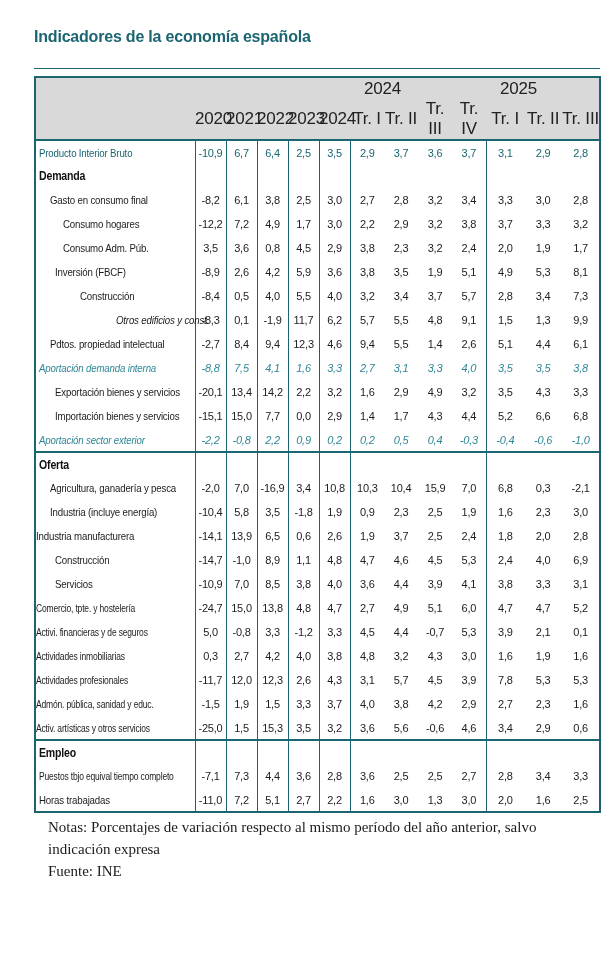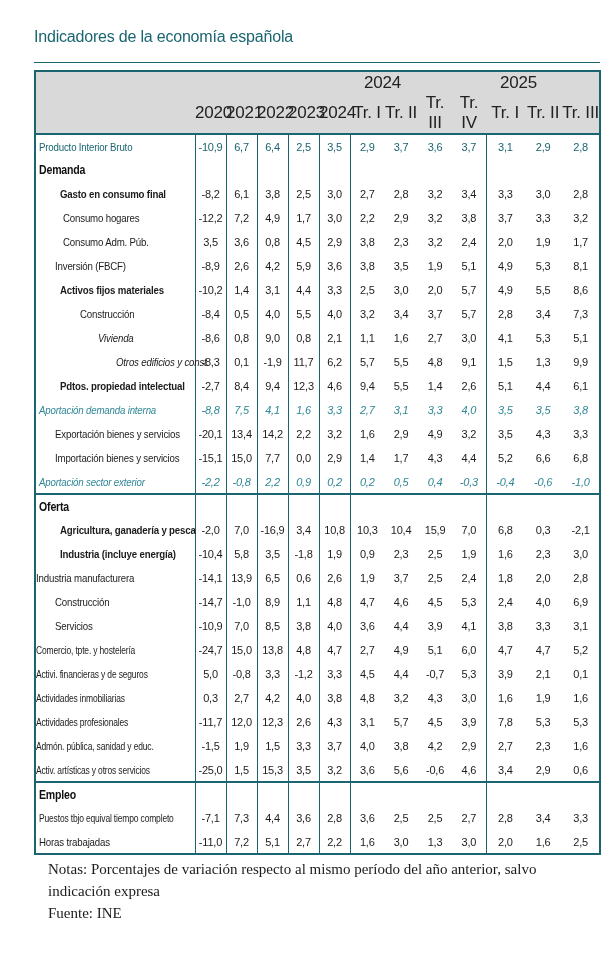--- a/index.html
+++ b/index.html
@@ -13,22 +13,22 @@
   .page{
     position:relative;
     width:614px;height:978px;
     background:#ffffff;
     font-family:"Liberation Sans",sans-serif;
     overflow:hidden;
   }
   .content{position:absolute;left:34px;top:28px;width:566px;}
   .title{
     color:var(--teal);
-    font-size:16px;font-weight:400;letter-spacing:-0.2px;
-    padding-bottom:16px;
+    font-size:16px;font-weight:700;letter-spacing:-0.2px;
+    padding-bottom:22px;
     border-bottom:1.5px solid var(--teal);
     margin-bottom:7px;
   }
   table.ind{
     border-collapse:collapse;table-layout:fixed;width:565px;
     border:2px solid var(--teal);
   }
   col.c-label{width:160px;}
   col.c-year{width:31px;}
   col.c-q4{width:34px;}
@@ -56,21 +56,21 @@
     transform:scaleX(0.88);transform-origin:0 50%;
   }
   tr.pib td{color:var(--teal);font-weight:400;}
   tr.tealitalic td{color:var(--teal-light);font-style:italic;}
   tr.italic .lab{font-style:italic;}
   tr.section td.label .lab{font-weight:700;font-size:12px;color:#111;}
   tr.small .lab{font-size:10px;transform:scaleX(0.85);}
   
   .ind0{padding-left:3px;}
   .ind1{padding-left:19px;margin-left:20px;}
-  .ind2{padding-left:24px;font-weight:bold;}
+  .ind2{padding-left:14px;}
   .ind3{}
   .ind4{padding-left:27px;}
   .ind5{padding-left:44px;}
   .ind6{padding-left:62px;}
   .ind7{padding-left:80px;}
   .footnotes{
     margin-top:4px;padding-left:14px;
     font-family:"Liberation Serif",serif;
     font-size:15px;color:#1b1b1b;line-height:1.45;
   }
@@ -205,63 +205,33 @@
             <td class="cb">3,6</td>
             <td class="cb">3,8</td>
             <td>3,5</td>
             <td>1,9</td>
             <td>5,1</td>
             <td class="cb">4,9</td>
             <td>5,3</td>
             <td>8,1</td>
           </tr>
           <tr class="normal">
-            <td class="label ind2"><span class="lab">Activos fijos materiales</span></td>
-            <td class="cb">-10,2</td>
-            <td class="cb">1,4</td>
-            <td class="cb">3,1</td>
-            <td class="cb">4,4</td>
-            <td class="cb">3,3</td>
-            <td class="cb">2,5</td>
-            <td>3,0</td>
-            <td>2,0</td>
-            <td>5,7</td>
-            <td class="cb">4,9</td>
-            <td>5,5</td>
-            <td>8,6</td>
-          </tr>
-          <tr class="normal">
             <td class="label ind5"><span class="lab">Construcción</span></td>
             <td class="cb">-8,4</td>
             <td class="cb">0,5</td>
             <td class="cb">4,0</td>
             <td class="cb">5,5</td>
             <td class="cb">4,0</td>
             <td class="cb">3,2</td>
             <td>3,4</td>
             <td>3,7</td>
             <td>5,7</td>
             <td class="cb">2,8</td>
             <td>3,4</td>
             <td>7,3</td>
-          </tr>
-          <tr class="italic">
-            <td class="label ind6"><span class="lab">Vivienda</span></td>
-            <td class="cb">-8,6</td>
-            <td class="cb">0,8</td>
-            <td class="cb">9,0</td>
-            <td class="cb">0,8</td>
-            <td class="cb">2,1</td>
-            <td class="cb">1,1</td>
-            <td>1,6</td>
-            <td>2,7</td>
-            <td>3,0</td>
-            <td class="cb">4,1</td>
-            <td>5,3</td>
-            <td>5,1</td>
           </tr>
           <tr class="italic">
             <td class="label ind7"><span class="lab">Otros edificios y const.</span></td>
             <td class="cb">-8,3</td>
             <td class="cb">0,1</td>
             <td class="cb">-1,9</td>
             <td class="cb">11,7</td>
             <td class="cb">6,2</td>
             <td class="cb">5,7</td>
             <td>5,5</td>

